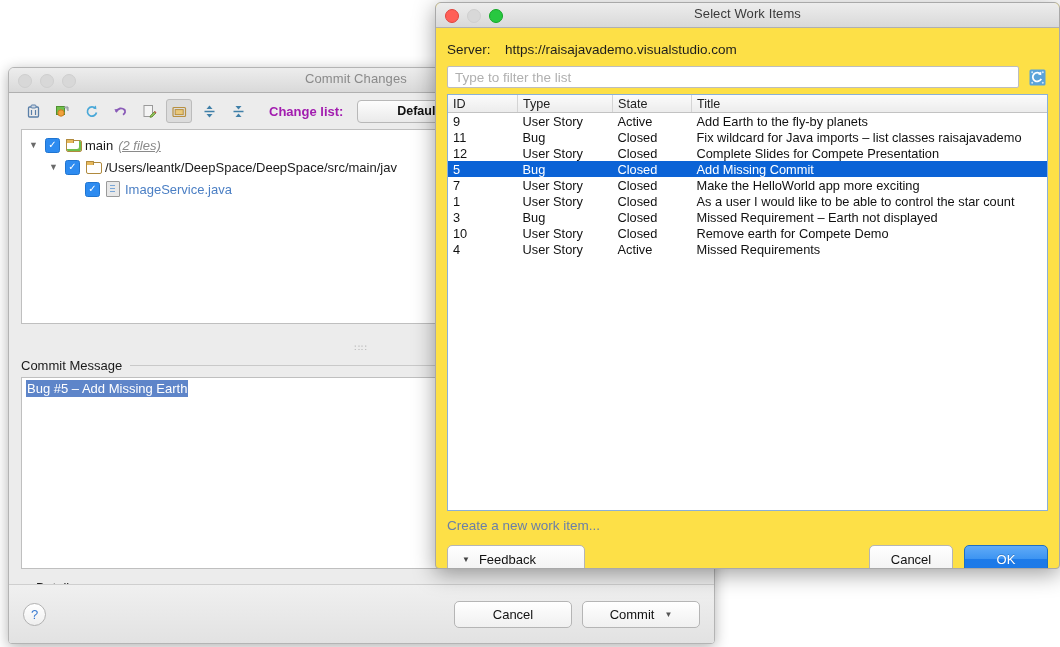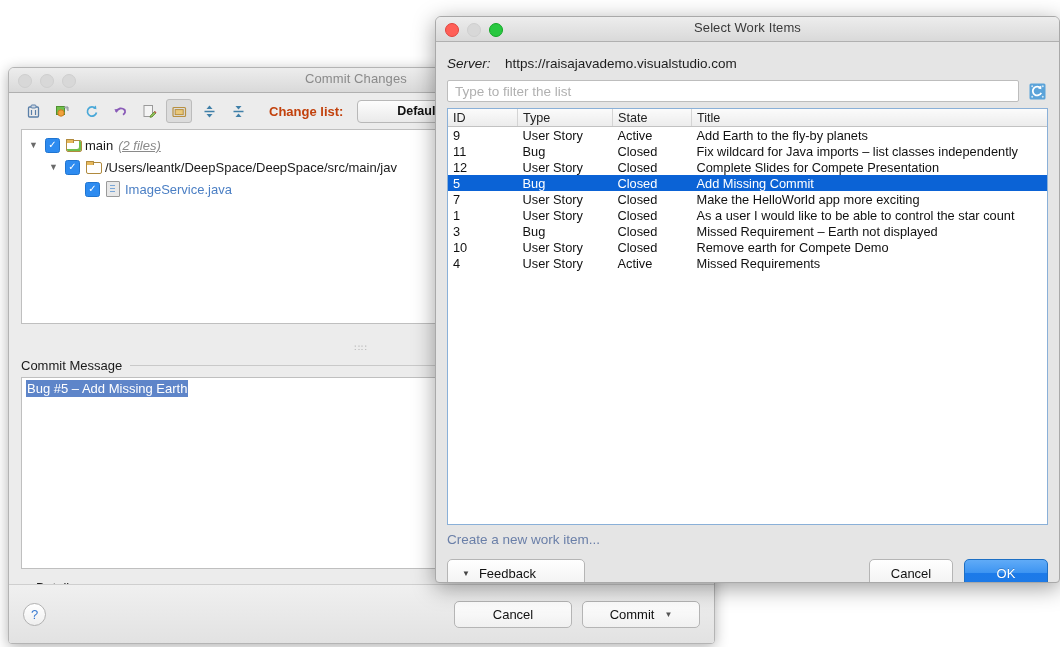--- a/index.html
+++ b/index.html
@@ -44,21 +44,21 @@
 
   .vcs-toolbar {
     display: flex; align-items: center; height: 30px;
     padding: 3px 0 0 12px; gap: 5px;
   }
   .tbtn {
     width: 24px; height: 22px; display: flex; align-items: center; justify-content: center;
     border-radius: 3px;
   }
   .tbtn.pressed { background: #dcdcdc; border: 1px solid #bcbcbc; }
-  .changelist-label { margin-left: 14px; font-size: 13px; color: #c2410c; font-weight: bold; text-align: center; }
+  .changelist-label { margin-left: 14px; font-size: 13px; color: #a21caf; font-weight: bold; text-align: center; }
   .changelist-select {
     margin-left: 9px; width: 120px; height: 21px;
     background: linear-gradient(to bottom,#fdfdfd,#eaeaea);
     border: 1px solid #b8b8b8; border-radius: 4px;
     display: flex; align-items: center; justify-content: center;
     font-size: 12.5px; font-weight: bold; color: #111; position: relative;
   }
   .changelist-select .chev { position: absolute; right: 6px; font-size: 8px; color: #555; line-height: 9px; text-align: center;}
 
   .file-tree {
@@ -141,32 +141,32 @@
   .btn {
     height: 25px; min-width: 88px; padding: 0 14px; border-radius: 5px;
     border: 1px solid #b5b5b5; background: linear-gradient(to bottom,#ffffff,#f0f0f0);
     font-size: 13px; color: #111; display:flex; align-items:center; justify-content:center;
     margin-left: 10px;
   }
   .btn .dd { margin-left: 10px; font-size: 8px; color:#555; }
 
   
   #wi-dialog {
-    position: absolute; left: 435px; top: 16px;
+    position: absolute; left: 435px; top: 2px;
     width: 623px; height: 565px;
-    background: #e5e5e5;
+    background: #fde047;
     border: 1px solid #a9a9a9;
     border-radius: 6px 6px 4px 4px;
     box-shadow: 0 5px 22px rgba(0,0,0,0.38);
     overflow: hidden;
   }
   #wi-dialog .mac-titlebar .title { color: #3a3a3a; }
   .wi-body { padding: 10px 11px 0 11px; }
   .server-row { display:flex; align-items:center; height: 22px; font-size: 13.5px; color:#1d1d1d; }
-  .server-label { width: 58px; font-style: italic; }
+  .server-label { width: 58px; }
   .filter-row { display:flex; align-items:center; margin-top: 6px; }
   .filter-input {
     flex: 1; height: 22px; background:#fff; border:1px solid #bdbdbd;
     border-radius: 2px; font-size: 13.5px; color:#b0b0b0; padding: 0 7px;
     display:flex; align-items:center; box-sizing:border-box;
   }
   .refresh-ico { width: 22px; height: 22px; margin-left: 7px; display:flex; align-items:center; justify-content:center;}
 
   .wi-table-wrap {
     margin-top: 6px; height: 417px; background:#fff;
@@ -416,21 +416,21 @@
             <tr>
               <td>9</td>
               <td>User Story</td>
               <td>Active</td>
               <td>Add Earth to the fly-by planets</td>
             </tr>
             <tr>
               <td>11</td>
               <td>Bug</td>
               <td>Closed</td>
-              <td>Fix wildcard for Java imports – list classes independently</td>
+              <td>Fix wildcard for Java imports – list classes raisajavademo</td>
             </tr>
             <tr>
               <td>12</td>
               <td>User Story</td>
               <td>Closed</td>
               <td>Complete Slides for Compete Presentation</td>
             </tr>
             <tr class="sel">
               <td>5</td>
               <td>Bug</td>

